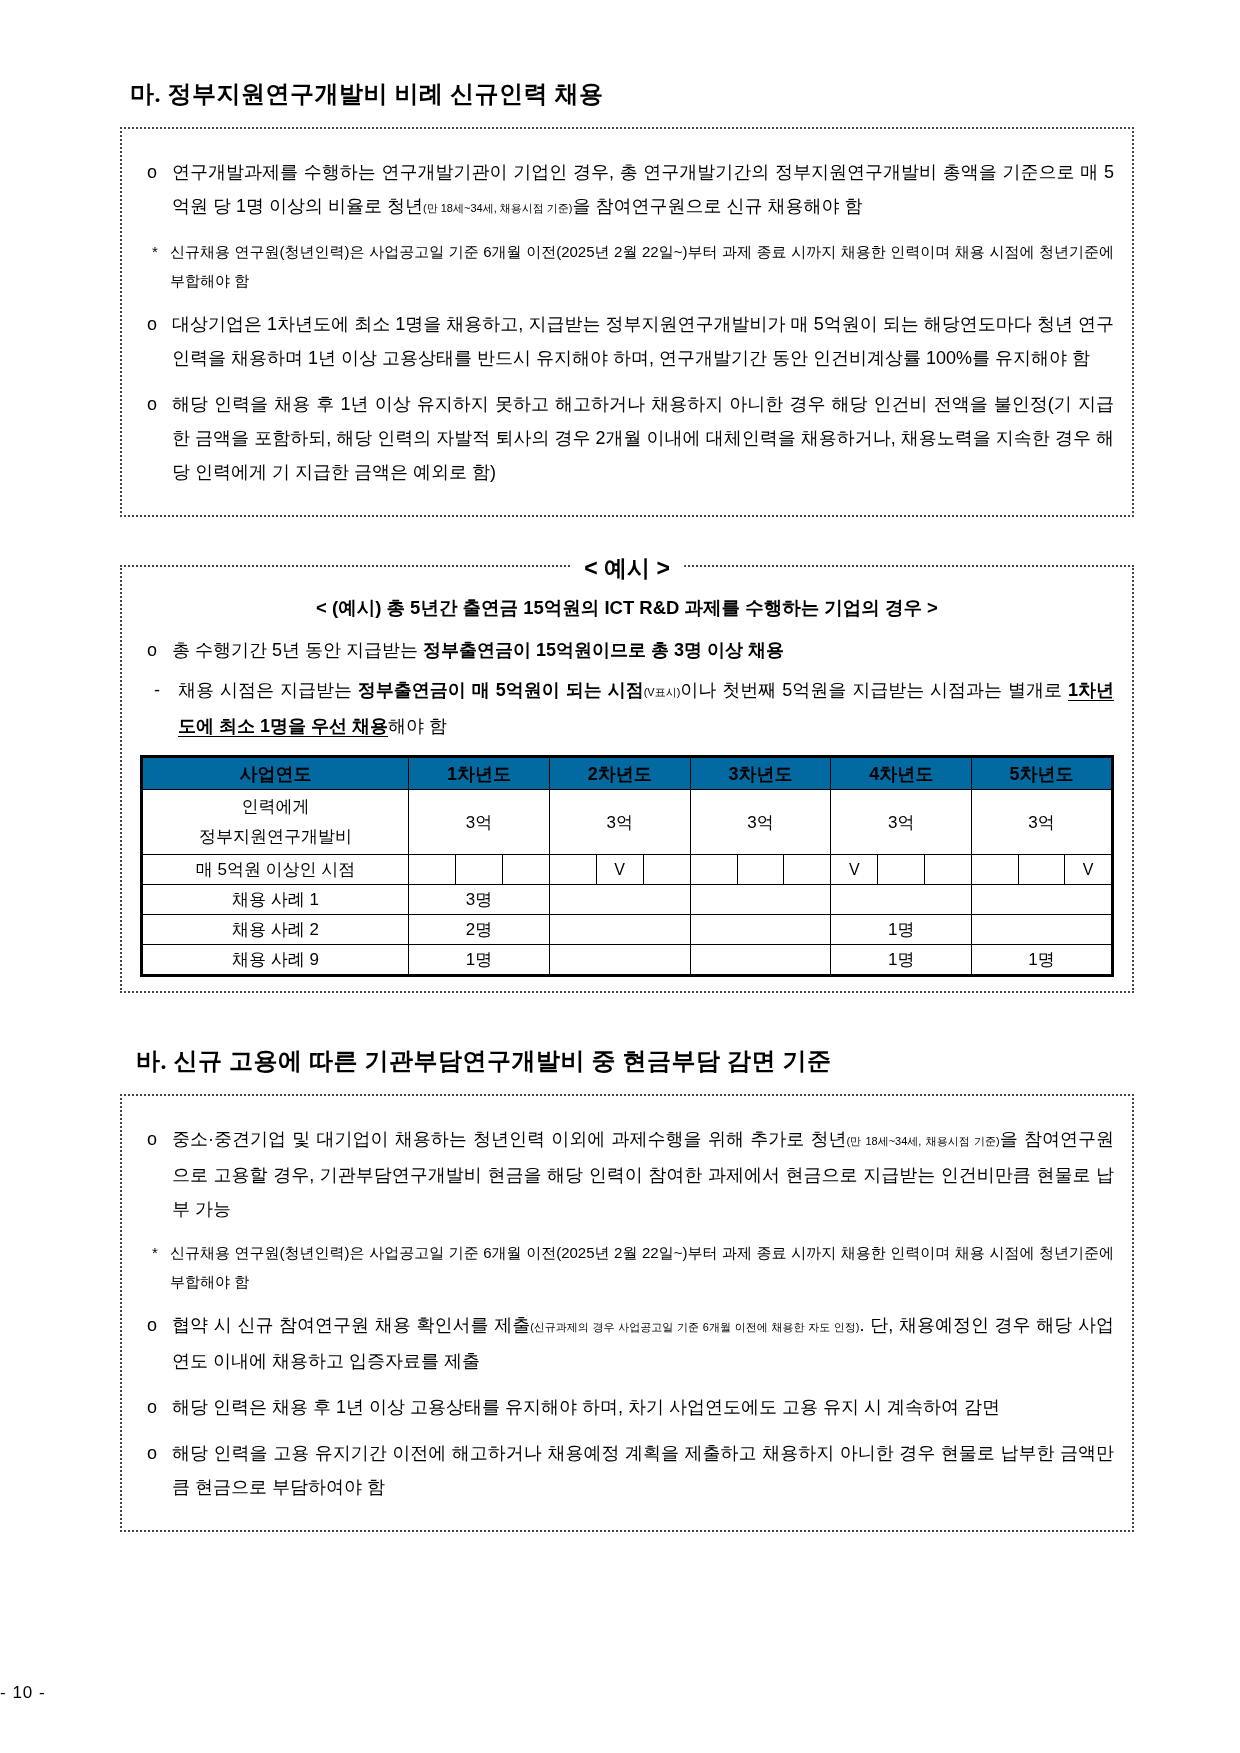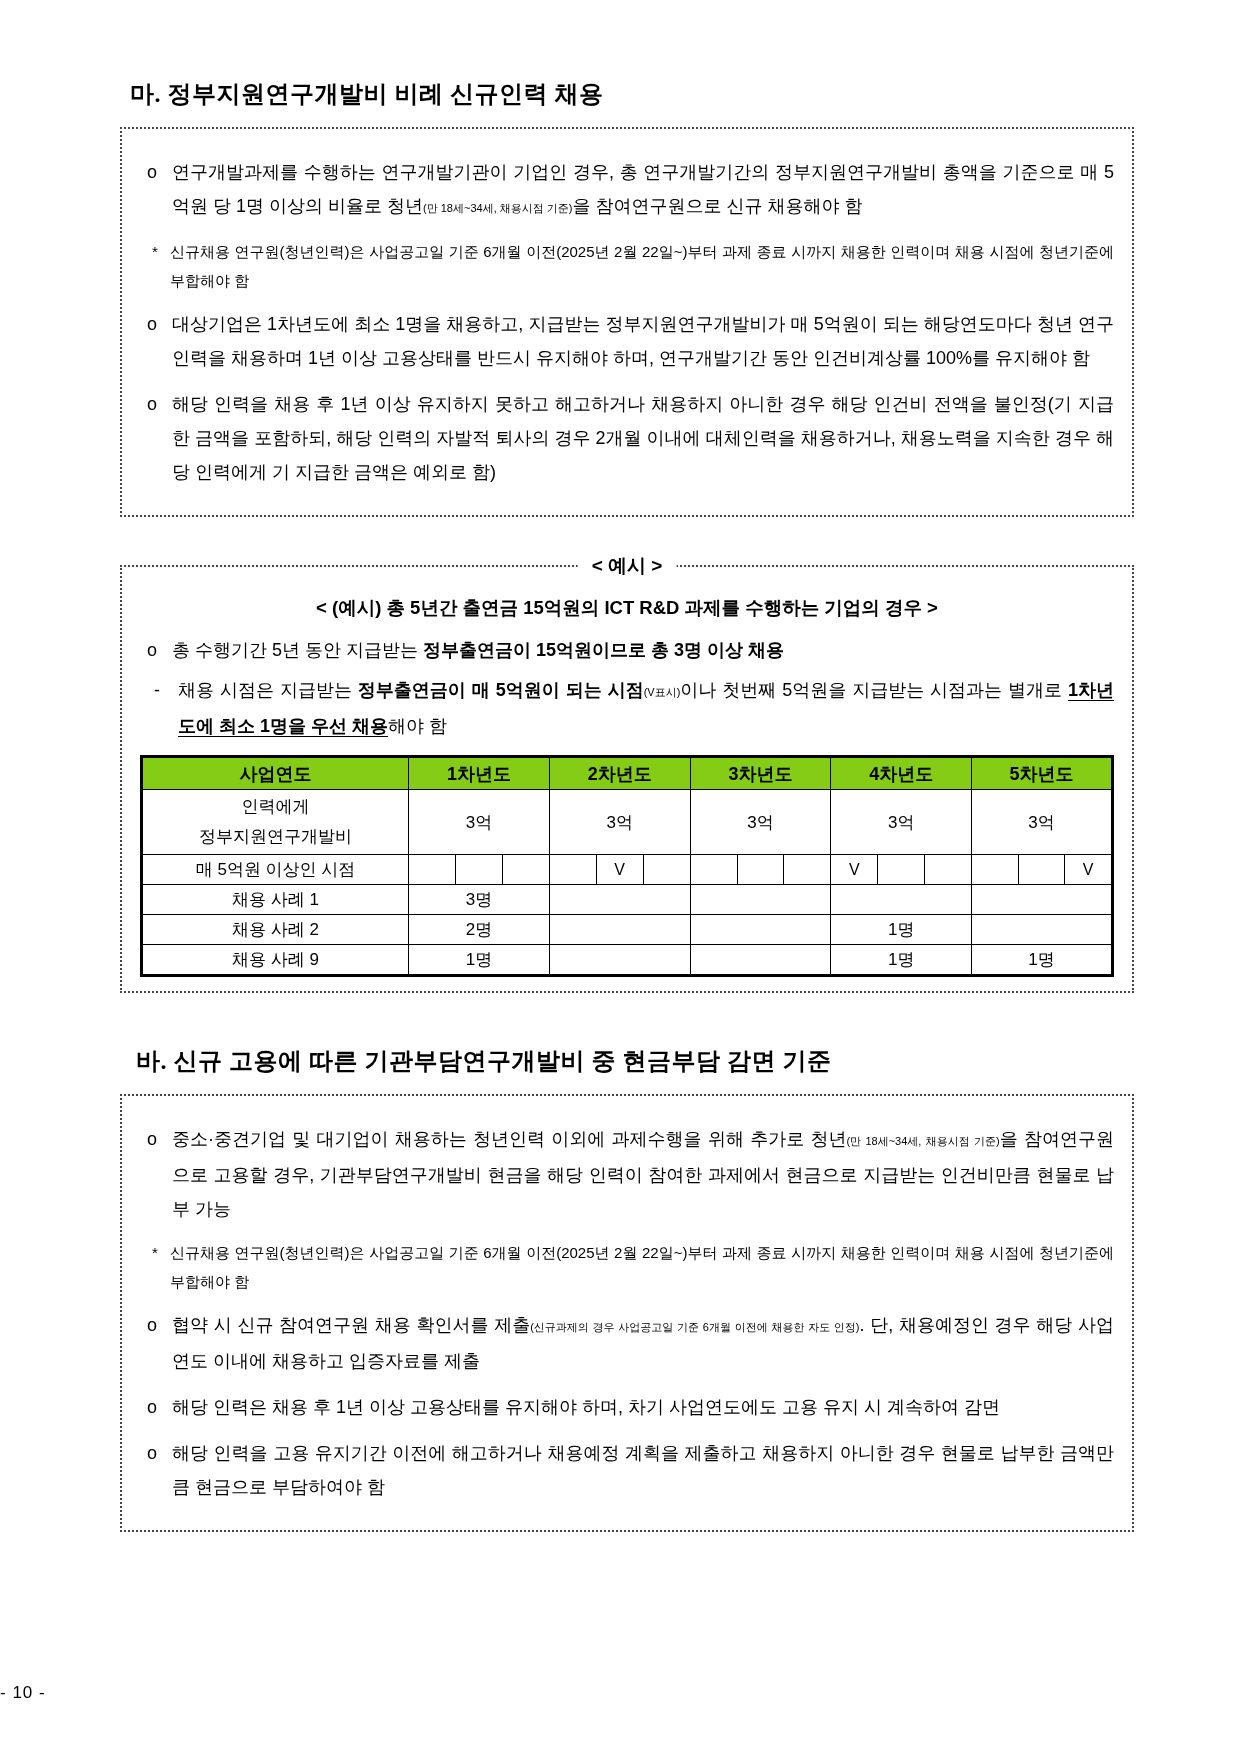--- a/index.html
+++ b/index.html
@@ -40,38 +40,38 @@
   .bu{font-weight:bold;text-decoration:underline;text-underline-offset:4px;}
   
   .exbox{
     position:relative;margin-top:48px;
     border:2px dotted #444;
     padding:24px 18px 14px;
   }
   .exbox .legend{
     position:absolute;top:-14px;left:50%;transform:translateX(-50%);
     background:#fff;padding:0 14px;
-    font-size:19px;font-weight:bold;white-space:nowrap;
+    font-size:23px;font-weight:bold;white-space:nowrap;
   }
   .ex-title{
     text-align:center;font-weight:bold;font-size:18.5px;
     line-height:34px;margin:0 0 8px 0;
   }
   .exbox .b{margin:6px 0;}
   
   table.sched{
     width:100%;border-collapse:collapse;margin-top:12px;
     border:3px solid #000;font-size:17px;table-layout:fixed;
   }
   table.sched th,table.sched td{
     border:1.5px solid #000;text-align:center;vertical-align:middle;
     padding:0;overflow:hidden;
   }
   table.sched thead th{
-    background:#84cc16;font-weight:bold;height:31px;font-size:18px;
+    background:#0369a1;font-weight:bold;height:31px;font-size:18px;
   }
   td.budget{height:64px;font-size:17px;}
   .lbl2 div{line-height:30px;}
   td.chk{height:29px;}
   .subs{display:flex;height:29px;}
   .subs .sub{
     flex:1;border-left:1px solid #000;
     display:flex;align-items:center;justify-content:center;
     font-size:16px;line-height:1;
   }

